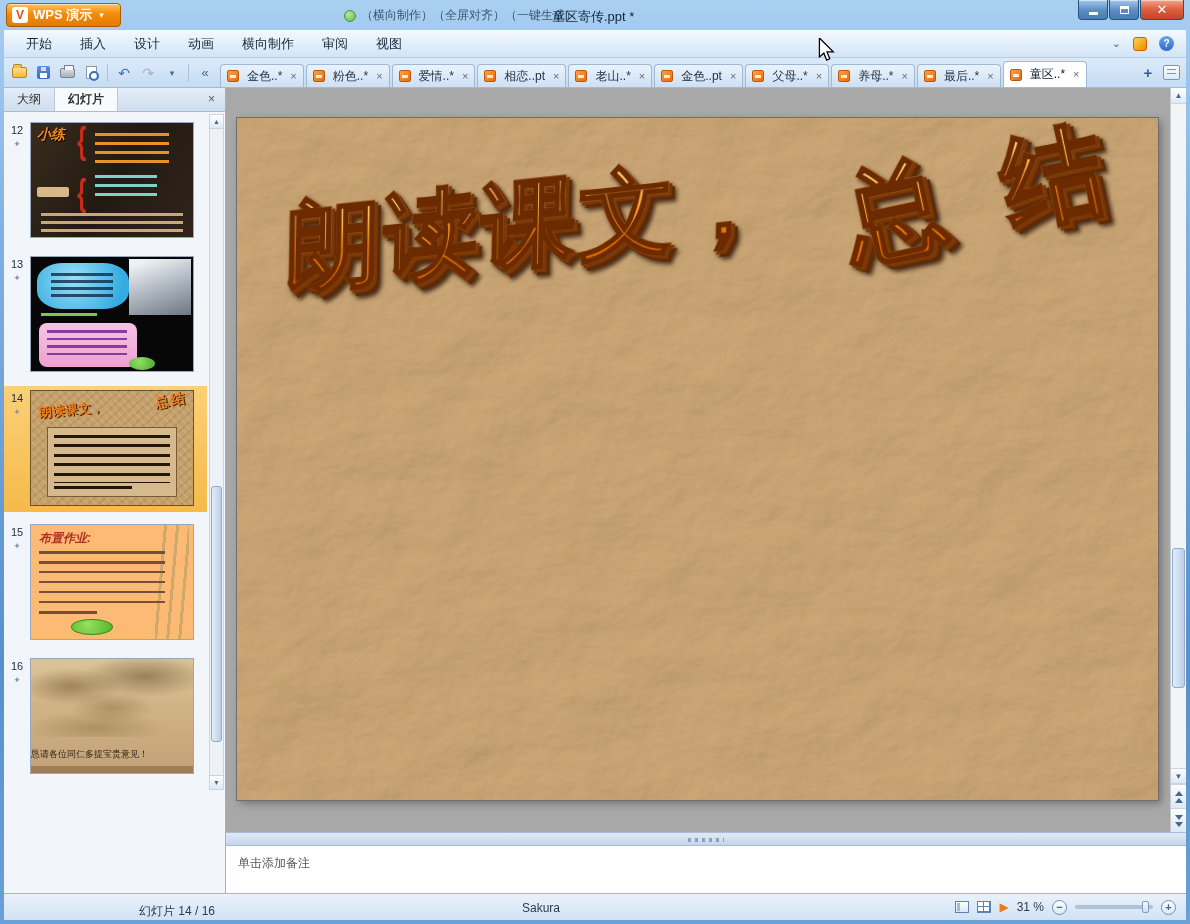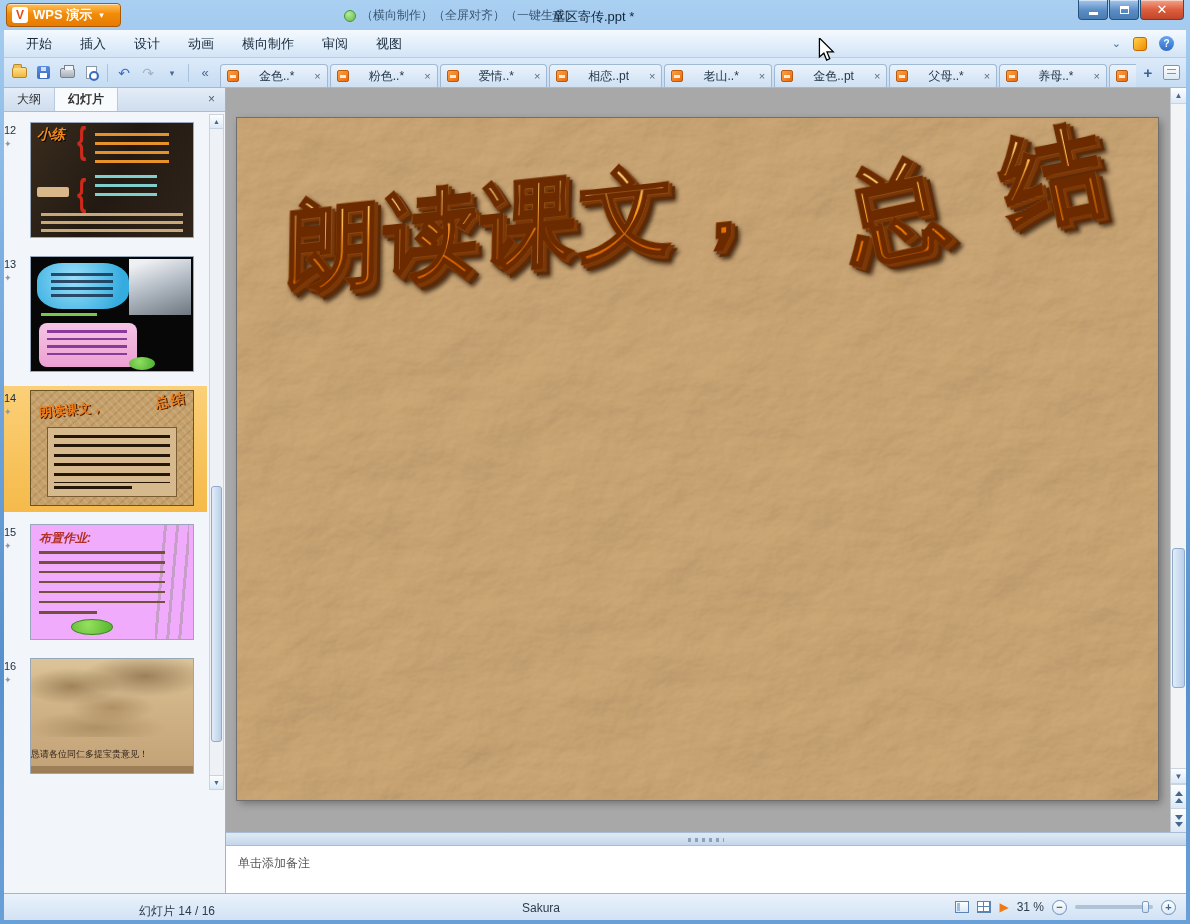--- a/index.html
+++ b/index.html
@@ -50,21 +50,21 @@
   .i-print{width:15px;height:10px;background:linear-gradient(#d8dde4,#a8b0ba);border:1px solid #78828e;border-radius:2px;position:relative;}
   .i-print::before{content:'';position:absolute;left:3px;top:-4px;width:8px;height:4px;background:#f2f4f6;border:1px solid #78828e;border-bottom:none;}
   .i-preview{width:11px;height:13px;background:#fff;border:1px solid #8a98a8;position:relative;}
   .i-preview::after{content:'';position:absolute;right:-3px;bottom:-3px;width:6px;height:6px;border:2px solid #3a6cc0;border-radius:50%;background:rgba(255,255,255,.7);}
   .i-undo{font-size:14px;color:#3a6cc0;line-height:1;}
   .i-redo{font-size:14px;color:#9fb2c6;line-height:1;}
   .i-caret{font-size:9px;color:#4a6a90;}
   .tb-sep{width:1px;height:18px;background:#a9c3de;margin:0 3px;flex:none;}
   .i-chevl{font-size:13px;color:#44688e;line-height:1;}
   .tabs{display:flex;align-items:flex-end;align-self:flex-end;height:28px;margin-left:2px;flex:1;min-width:0;overflow:hidden;}
-  .dtab{height:23px;display:flex;align-items:center;gap:20px;padding:0 6px;margin-right:2px;flex:none;
+  .dtab{height:23px;display:flex;align-items:center;gap:8px;padding:0 6px;margin-right:2px;flex:none;
     border:1px solid #9fb8d4;border-bottom:none;border-radius:4px 4px 0 0;font-size:12px;color:#23374b;
     background:linear-gradient(180deg,#eaf3fc,#cfe0f2);}
   .dtab.active{background:#fff;height:26px;color:#0d1c2b;}
   .ppt-ico{width:12px;height:12px;border-radius:2px;background:linear-gradient(135deg,#ffa040,#e86a10);
     border:1px solid #b85a10;position:relative;flex:none;}
   .ppt-ico::after{content:'';position:absolute;left:2px;top:4px;width:6px;height:3px;background:rgba(255,255,255,.85);}
   .tab-x{font-size:11px;color:#5d6e80;line-height:1;}
   .newtab{width:20px;height:20px;display:flex;align-items:center;justify-content:center;color:#3a6090;
     font-size:15px;font-weight:bold;flex:none;}
   .tablist-ico{width:17px;height:15px;border:1px solid #7a96b4;border-radius:2px;flex:none;
@@ -75,21 +75,21 @@
   
   .panel{position:absolute;left:4px;top:88px;width:222px;bottom:31px;background:#f2f6fb;border-right:1px solid #9ab4d0;}
   .panel-tabs{height:24px;display:flex;position:relative;background:linear-gradient(180deg,#e4edf8,#cfdded);border-bottom:1px solid #a8bed8;}
   .ptab{padding:0 13px;font-size:12px;color:#333;display:flex;align-items:center;border-right:1px solid #b8cade;}
   .ptab.active{background:#f8fbfe;font-weight:bold;}
   .panel-close{position:absolute;right:5px;top:3px;width:17px;height:17px;text-align:center;line-height:16px;
     font-size:12px;color:#51616f;}
   .thumb-list{position:absolute;top:24px;left:0;right:18px;bottom:0;padding-top:6px;}
   .thumb-item{height:126px;margin-bottom:8px;display:flex;padding:4px 2px 4px 0;}
   .thumb-item.selected{background:linear-gradient(180deg,#fbd078,#f5ba4a);}
-  .num-col{width:26px;text-align:left;font-size:11px;color:#20303f;padding-top:2px;}
+  .num-col{width:26px;text-align:center;font-size:11px;color:#20303f;padding-top:2px;}
   .star{display:block;font-size:9px;color:#8a96a8;margin-top:3px;}
   .thumb{width:164px;height:116px;border:1px solid #98a8ba;background:#fff;position:relative;overflow:hidden;flex:none;}
   .selected .thumb{border-color:#6a5426;}
   .panel-scroll{position:absolute;top:26px;right:1px;width:15px;height:676px;background:#eef1f5;border:1px solid #c9d4e0;}
   .ps-arrow{height:14px;display:flex;align-items:center;justify-content:center;font-size:7px;color:#44688e;
     background:linear-gradient(#fdfefe,#dde9f6);border-bottom:1px solid #c9d4e0;}
   .ps-arrow.down{position:absolute;bottom:0;left:0;right:0;border-top:1px solid #c9d4e0;border-bottom:none;}
   .ps-thumb{position:absolute;left:1px;right:1px;top:55%;height:38%;border:1px solid #8fabc9;border-radius:3px;
     background:linear-gradient(90deg,#e2edf8,#b9cfe9);}
 
@@ -121,21 +121,21 @@
     repeating-linear-gradient(-42deg,rgba(92,62,26,.12) 0 2px,transparent 2px 7px);}
   .t14-t1{position:absolute;left:8px;top:10px;font-size:13px;font-weight:bold;color:#ee7d1c;
     transform:rotate(-5deg);text-shadow:1px 1px 0 #4a2000;}
   .t14-t2{position:absolute;right:6px;top:1px;font-size:14px;font-weight:bold;color:#ee7d1c;
     transform:rotate(-11deg);text-shadow:1px 1px 0 #4a2000;letter-spacing:2px;}
   .t14-box{position:absolute;left:16px;top:36px;width:130px;height:70px;background:#d6ba8e;border:1px solid #7a5c34;}
   .t14-lines{position:absolute;left:6px;top:7px;width:116px;height:48px;
     background:repeating-linear-gradient(180deg,#241708 0 3px,transparent 3px 9.5px);}
   .t14-short{position:absolute;left:6px;top:58px;width:78px;height:3px;background:#241708;}
   
-  .t15{background:#f0abfc;}
+  .t15{background:#fdba74;}
   .t15-bamboo{position:absolute;right:4px;top:0;bottom:0;width:34px;
     background:repeating-linear-gradient(95deg,transparent 0 9px,rgba(110,130,90,.32) 9px 12px);}
   .t15-cap{position:absolute;left:8px;top:5px;color:#b03024;font-weight:bold;font-style:italic;font-size:12px;}
   .t15-lines{position:absolute;left:8px;top:26px;width:126px;height:58px;
     background:repeating-linear-gradient(180deg,#74503c 0 2.5px,transparent 2.5px 10px);}
   .t15-short{position:absolute;left:8px;top:86px;width:58px;height:3px;background:#74503c;}
   .t15-blob{position:absolute;left:40px;top:94px;width:42px;height:16px;border-radius:50%;
     background:radial-gradient(circle at 40% 30%,#96e060,#52b22a);border:1px solid #3a8a1a;}
   
   .t16{background:linear-gradient(180deg,#dcc498 0%,#cfb286 45%,#c2a276 100%);}

